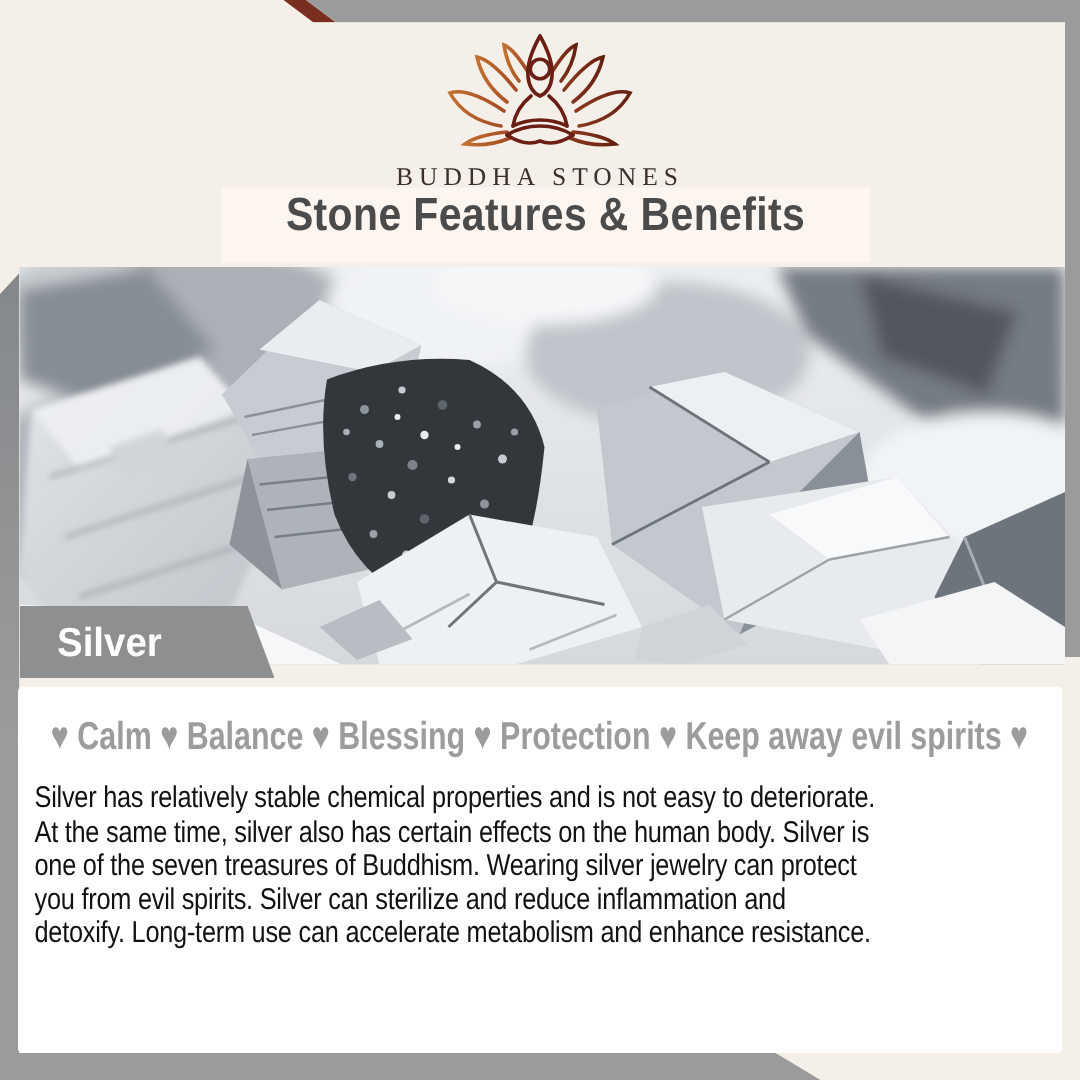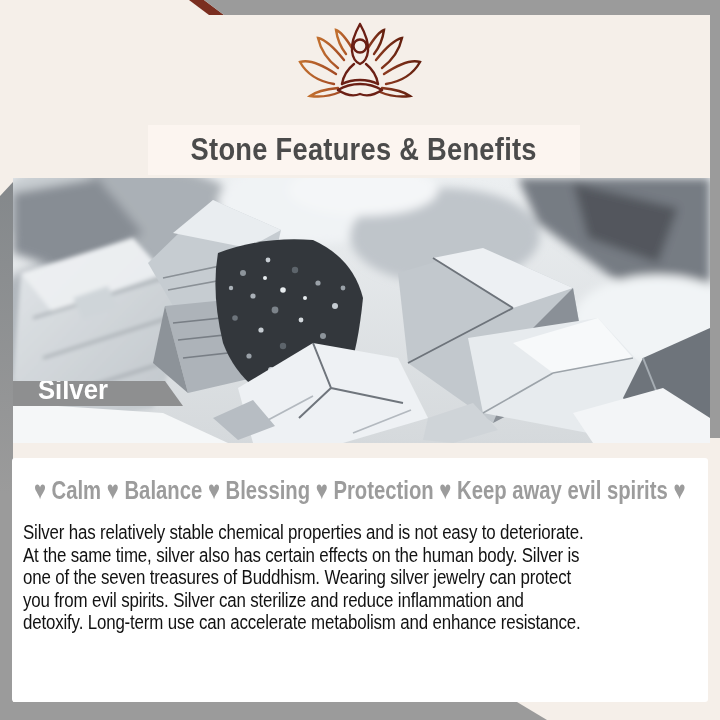--- a/index.html
+++ b/index.html
@@ -24,38 +24,38 @@
   
   .logo-wrap{position:absolute;left:0;top:22px;width:720px;text-align:center;}
   .brand-name{
     font-family:"Liberation Serif", serif;
     font-size:17px;letter-spacing:4px;color:#3c2f2b;margin-top:1px;
   }
 
   
   .title-banner{
     position:absolute;left:148px;top:125px;width:432px;height:50px;
-    background:#fcf5f0;display:flex;align-items:center;justify-content:center;
+    background:#fcf5f0;display:flex;align-items:flex-start;justify-content:center;
   }
   .title-banner span{
     font-size:31px;font-weight:bold;color:#4b4b4b;white-space:nowrap;
     transform:scaleX(0.88);transform-origin:center;letter-spacing:0.3px;
   }
 
   
   .photo{
     position:absolute;left:13px;top:178px;width:697px;height:265px;
     overflow:hidden;background:#dfe3e6;
   }
   .photo svg{display:block;}
 
   
   .stone-label{
-    position:absolute;left:13px;top:381px;width:170px;height:25px;
-    background:#8e8f90;display:flex;align-items:flex-end;
+    position:absolute;left:13px;top:404px;width:170px;height:48px;
+    background:#8e8f90;display:flex;align-items:center;
     clip-path:polygon(0 0,152px 0,170px 100%,0 100%);
     padding-left:0;
   }
   .stone-label span{
     color:#ffffff;font-size:27px;font-weight:bold;margin-left:25px;
     transform:scaleX(0.95);transform-origin:left center;white-space:nowrap;
   }
 
   
   .card{
@@ -118,20 +118,21 @@
           <path d="M68,2 Q59,18 60,29 Q61,39 68,42 Q75,39 76,29 Q77,18 68,2"></path>
           <circle cx="68" cy="24" r="6.5"></circle>
           <path d="M62,42 Q52,50 50,62"></path>
           <path d="M74,42 Q84,50 86,62"></path>
           <path d="M50,62 Q58,58 68,58 Q78,58 86,62"></path>
           <path d="M46,68 Q56,62 68,62 Q80,62 90,68"></path>
           <path d="M46,68 Q58,76 68,72 Q78,76 90,68"></path>
         </g>
       </g>
     </svg>
+    <div class="brand-name">BUDDHA STONES</div>
   </div>
 
   <div class="title-banner">
     <span>Stone Features &amp; Benefits</span>
   </div>
 
   <div class="photo">
     <svg viewBox="0 0 697 265" width="697" height="265" preserveAspectRatio="none">
       <defs>
         <linearGradient id="bgGrad" x1="0" y1="0" x2="0" y2="1">

